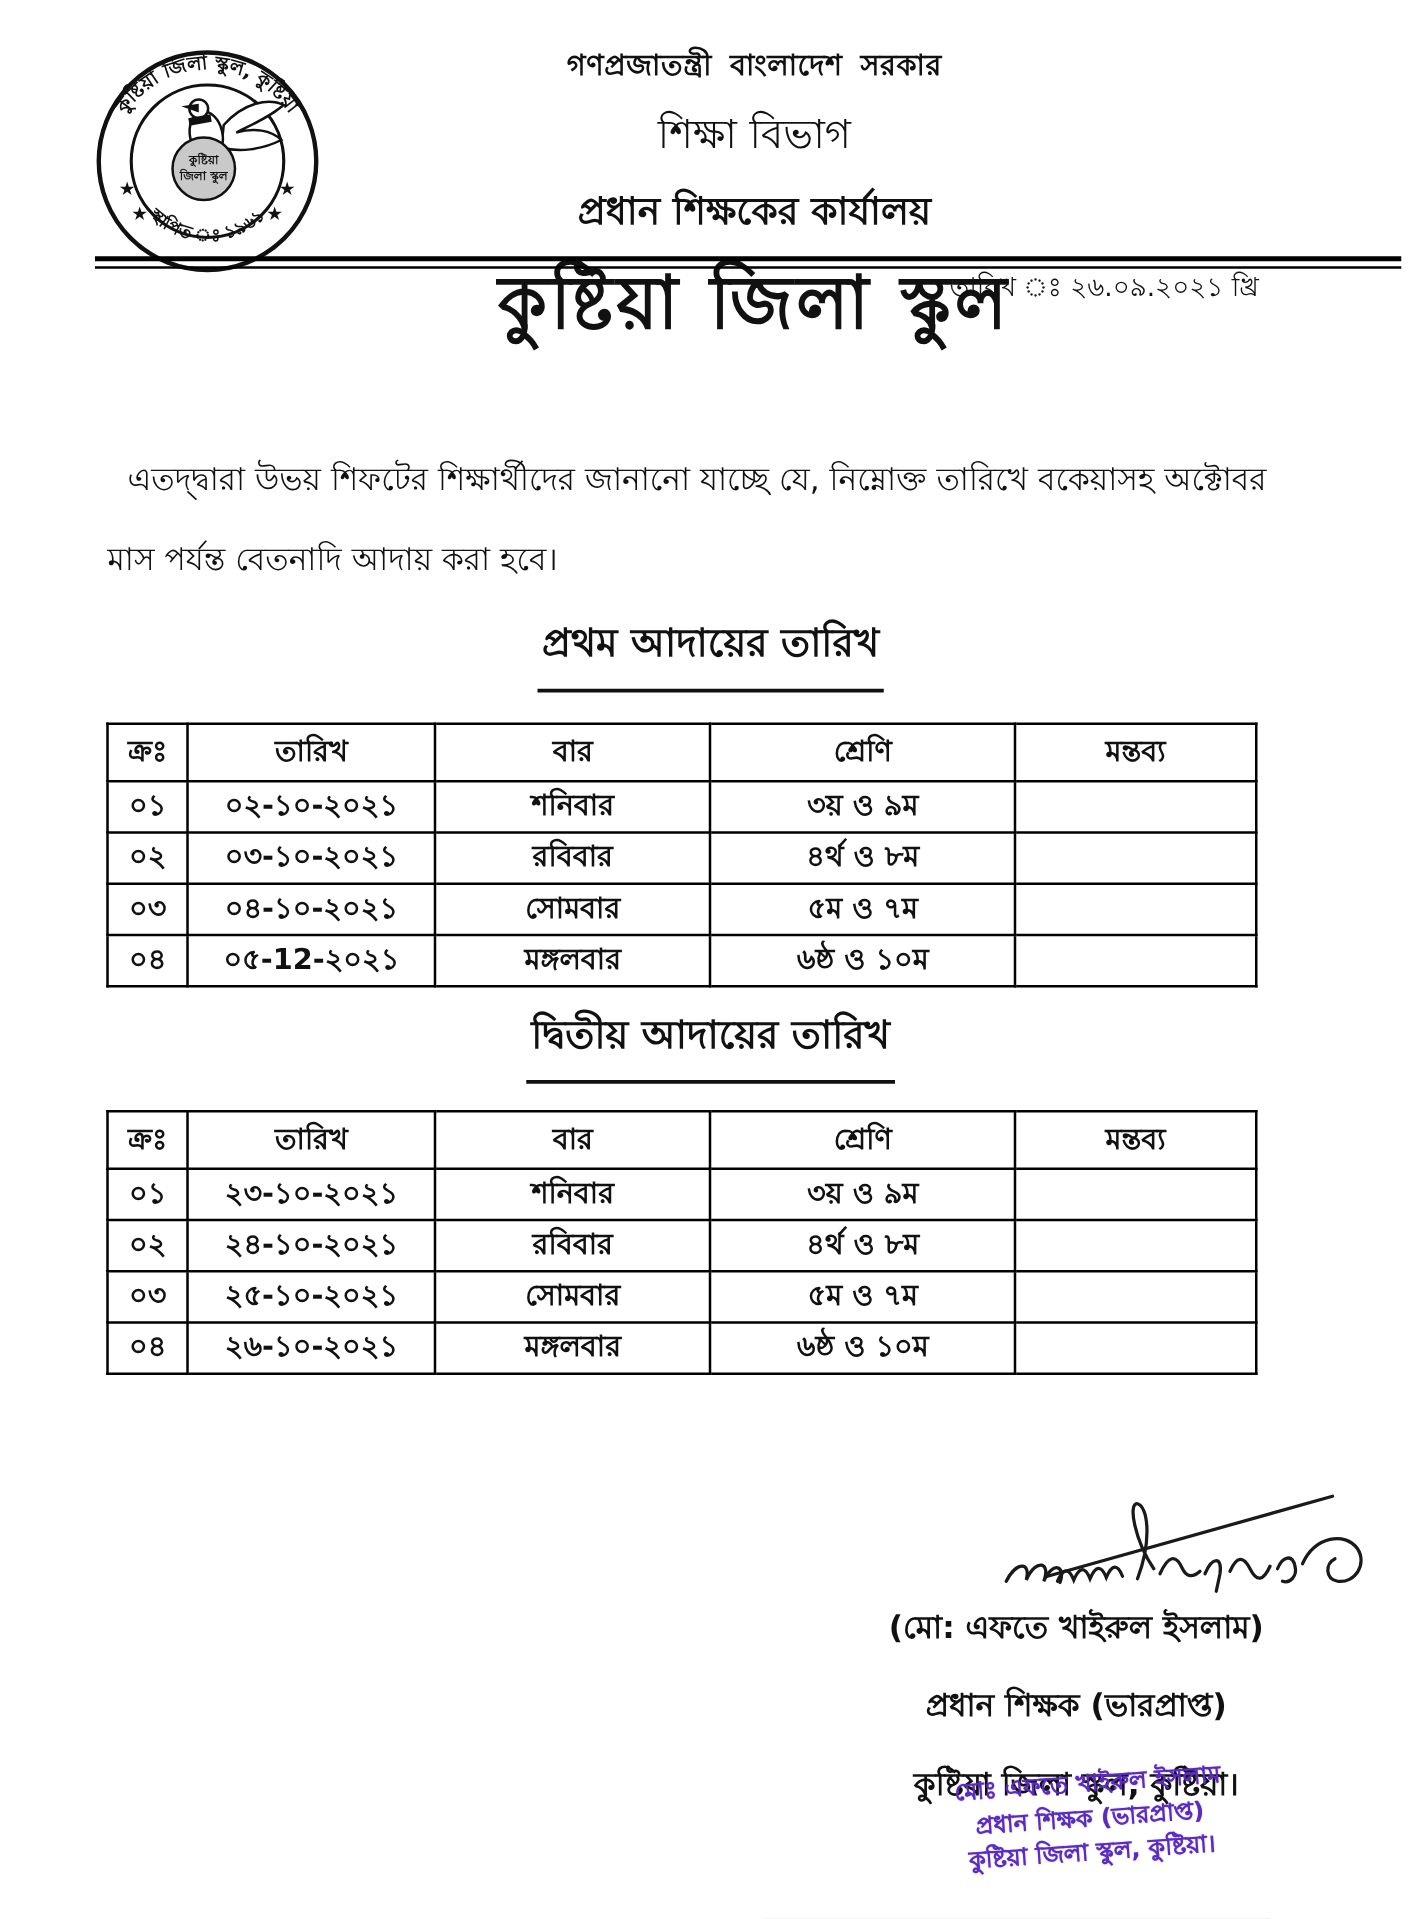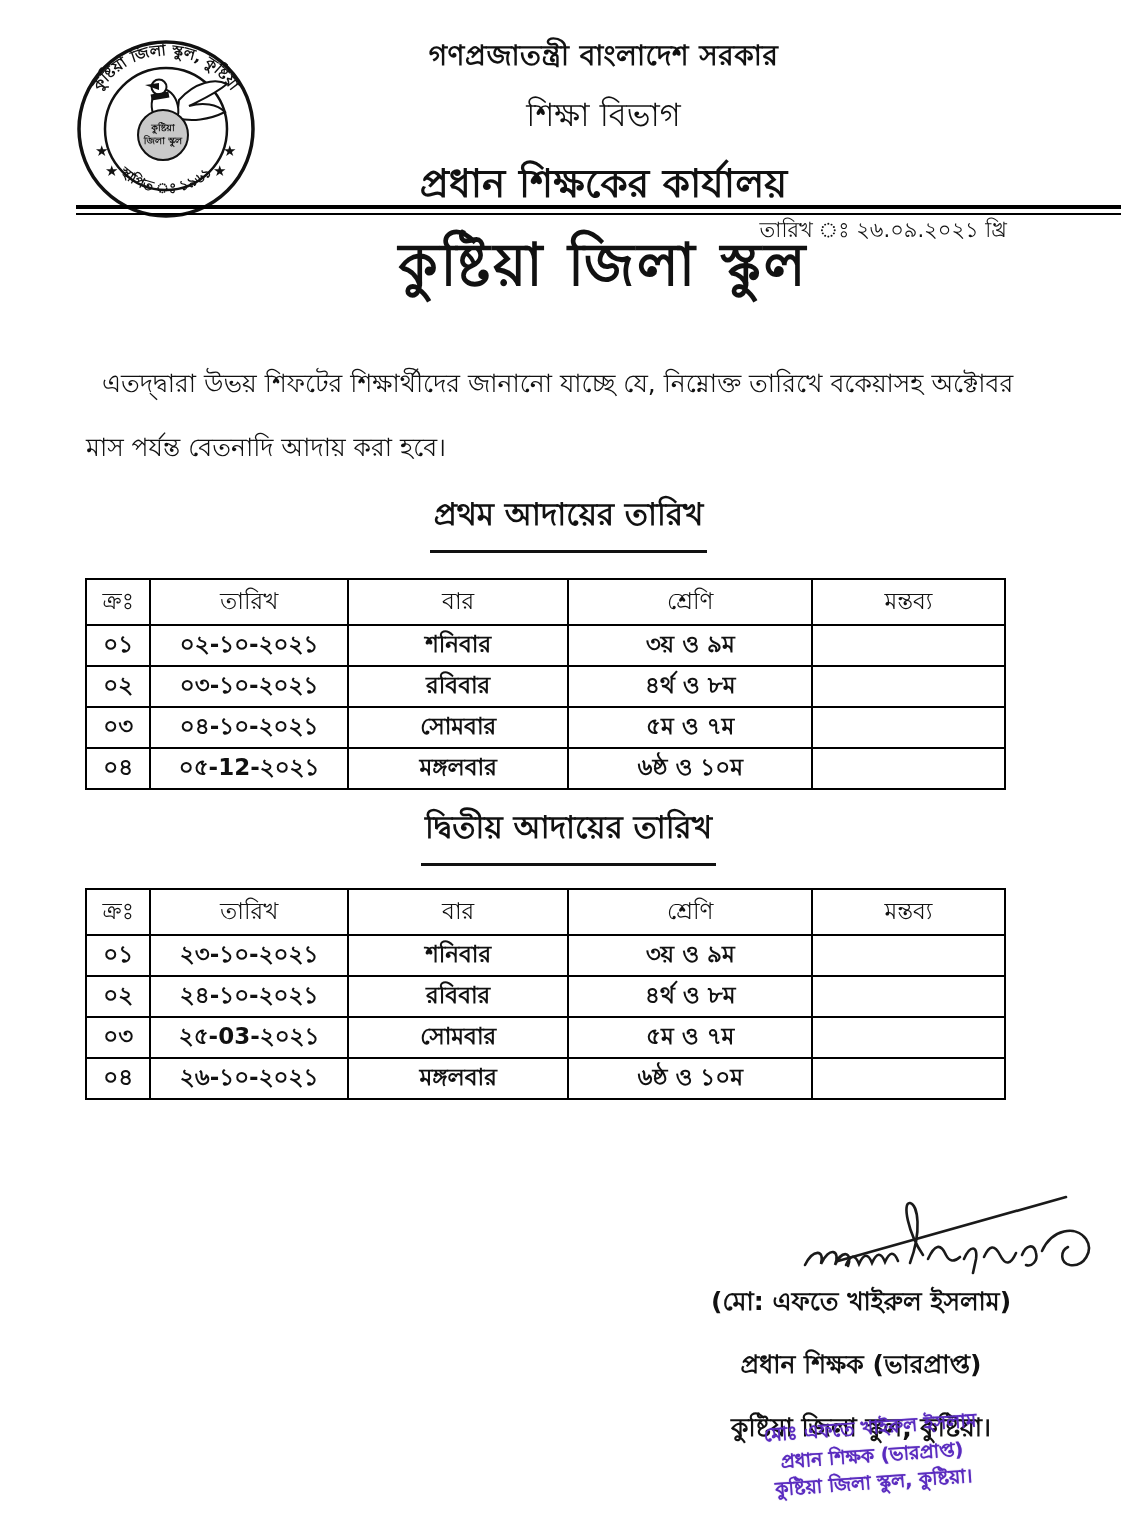--- a/index.html
+++ b/index.html
@@ -8,44 +8,44 @@
     width:1137px;height:1535px;
     margin:0 auto;
     background:#ffffff;
     font-family:"DejaVu Sans","Liberation Sans",sans-serif;
     color:#111;
     overflow:hidden;
   }
   
   .logo{position:absolute;left:75px;top:38px;width:182px;height:182px;}
   .head-text{position:absolute;left:130px;right:60px;top:34px;text-align:center;}
-  .govt-line{font-size:28px;font-weight:600;letter-spacing:.5px;}
+  .govt-line{font-size:23px;font-weight:600;letter-spacing:.5px;font-family:Liberation Mono, monospace;}
   .dept-line{font-size:32px;font-weight:400;margin-top:9px;text-align:center;}
-  .office-line{font-size:39px;font-weight:700;margin-top:9px;}
+  .office-line{font-size:30px;font-weight:700;margin-top:9px;}
   .school-line{font-size:56px;font-weight:900;margin-top:4px;letter-spacing:3px;
                transform:scaleY(1.05);}
   .divider{position:absolute;left:76px;right:16px;top:205px;height:4px;
            border-top:4px solid #000;border-bottom:2px solid #000;}
   .date-line{position:absolute;top:214px;right:130px;font-size:21px;font-weight:400;}
   
   .para{position:absolute;left:86px;top:352px;width:932px;
         font-size:25px;font-weight:500;line-height:2.55;text-indent:16px;}
   .sec-title{position:absolute;left:0;right:0;text-align:center;
              font-size:31px;font-weight:800;}
   .sec-title span{border-bottom:3px solid #111;padding:0 4px 18px;}
   .t1-title{top:490px;}
   .t2-title{top:803px;}
   table.sched{position:absolute;left:85px;width:921px;border-collapse:collapse;
               table-layout:fixed;}
   .t1{top:578px;}
   .t2{top:888px;}
   table.sched th,table.sched td{
     border:2.5px solid #000;text-align:center;vertical-align:middle;
     font-size:23px;font-weight:700;padding:0;}
-  table.sched th{height:44px;font-weight:400;}
+  table.sched th{height:44px;font-weight:700;}
   table.sched td{height:38px;}
   .c-serial{width:7%;}
   .c-date{width:21.5%;}
   .c-day{width:24%;}
   .c-class{width:26.5%;}
   .c-remark{width:21%;}
   .note{position:absolute;left:86px;top:1140px;width:950px;
         font-size:25px;font-weight:600;}
   
   .sig-svg{position:absolute;right:12px;top:1193px;width:375px;height:102px;}
@@ -190,21 +190,21 @@
       </tr>
       <tr>
         <td>০২</td>
         <td>২৪-১০-২০২১</td>
         <td>রবিবার</td>
         <td>৪র্থ ও ৮ম</td>
         <td></td>
       </tr>
       <tr>
         <td>০৩</td>
-        <td>২৫-03-২০২১</td>
+        <td>২৫-১০-২০২১</td>
         <td>সোমবার</td>
         <td>৫ম ও ৭ম</td>
         <td></td>
       </tr>
       <tr>
         <td>০৪</td>
         <td>২৬-১০-২০২১</td>
         <td>মঙ্গলবার</td>
         <td>৬ষ্ঠ ও ১০ম</td>
         <td></td>

